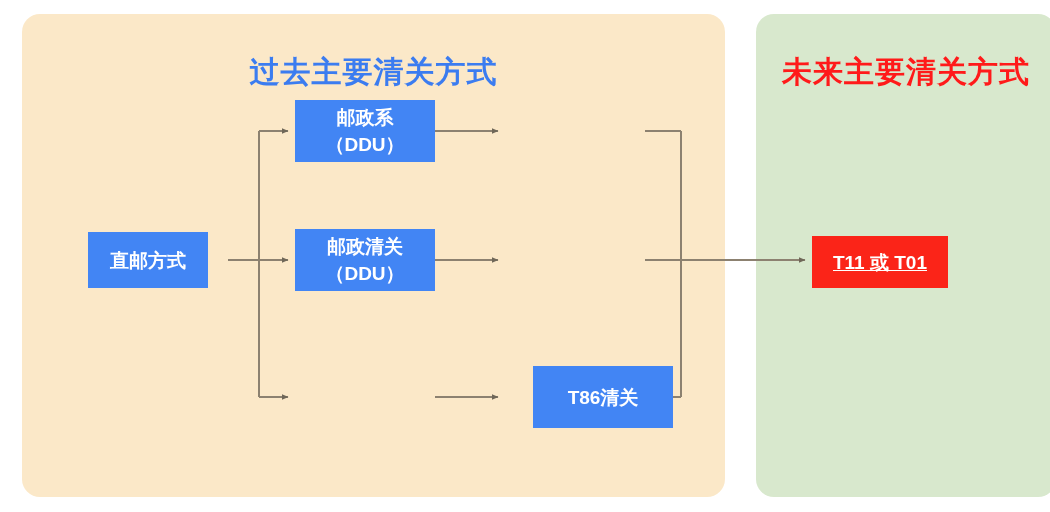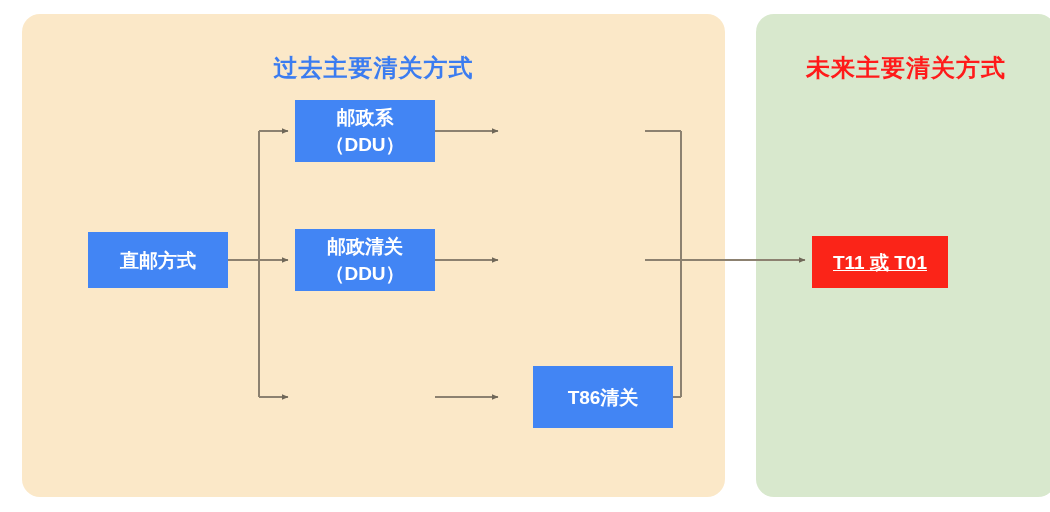--- a/index.html
+++ b/index.html
@@ -12,21 +12,21 @@
   #stage{position:relative;width:1050px;height:512px;}
 
   .panel{position:absolute;border-radius:18px;}
   #panel-past{left:22px;top:14px;width:703px;height:483px;background:#fbe8c8;}
   #panel-future{left:756px;top:14px;width:300px;height:483px;background:#d8e8cd;}
 
   .panel-title{
     position:absolute;
     width:100%;
     text-align:center;
-    font-size:24px;
+    font-size:30px;
     font-weight:bold;
     letter-spacing:1px;
     white-space:nowrap;
   }
   #title-past{top:38px;color:#3b7cf0;}
   #title-future{top:38px;color:#ff1a1a;}
 
   .node{
     position:absolute;
     display:flex;
@@ -36,21 +36,21 @@
     color:#ffffff;
     font-weight:bold;
     font-size:19px;
     line-height:27px;
     box-sizing:border-box;
   }
   .node.blue{background:#4285f4;}
   .node.red{background:#fb2418;}
 
   
-  #node-zhiyou{left:88px;top:232px;width:140px;height:56px;}
+  #node-zhiyou{left:88px;top:232px;width:120px;height:56px;}
   
   #node-youzhengxi{left:295px;top:100px;width:140px;height:62px;}
   #node-guojikuaidi{left:295px;top:229px;width:140px;height:62px;}
   #node-xiaobaozhuanxian{left:295px;top:366px;width:140px;height:62px;}
   
   #node-youzhengqingguan{left:505px;top:110px;width:140px;height:45px;}
   #node-eccf{left:505px;top:236px;width:140px;height:48px;}
   #node-t86{left:513px;top:366px;width:140px;height:62px;margin-left:20px;}
   
   #node-t11t01{left:812px;top:236px;width:136px;height:52px;text-decoration:underline;}

